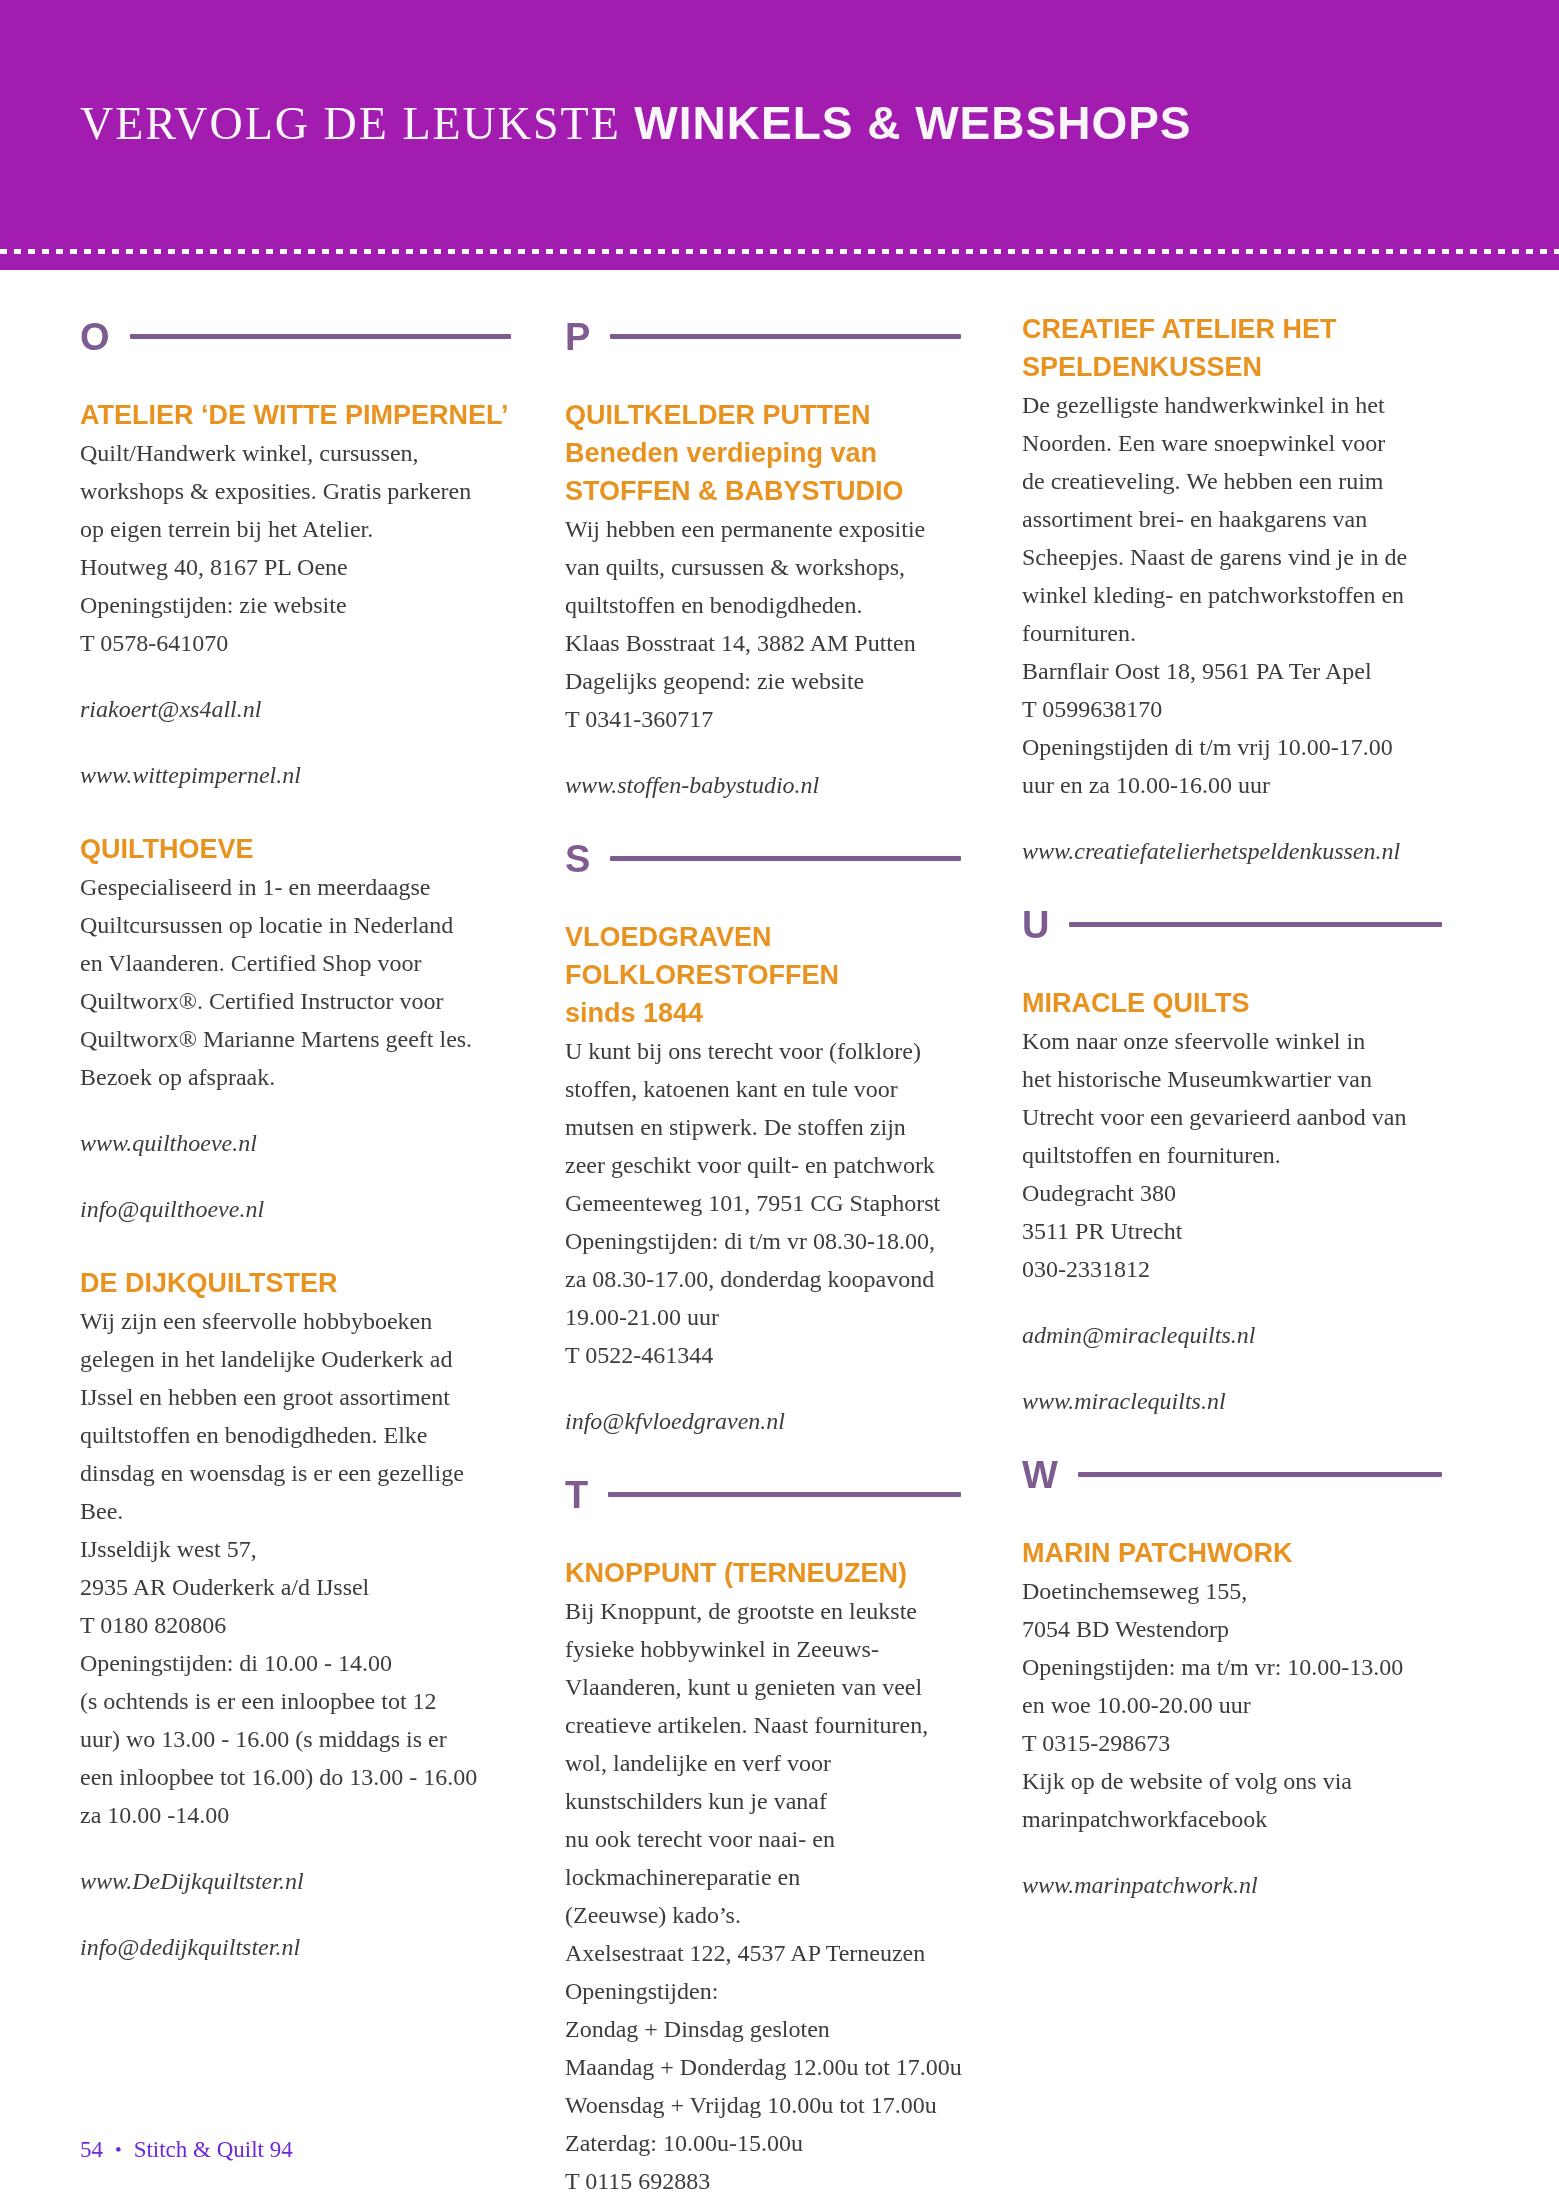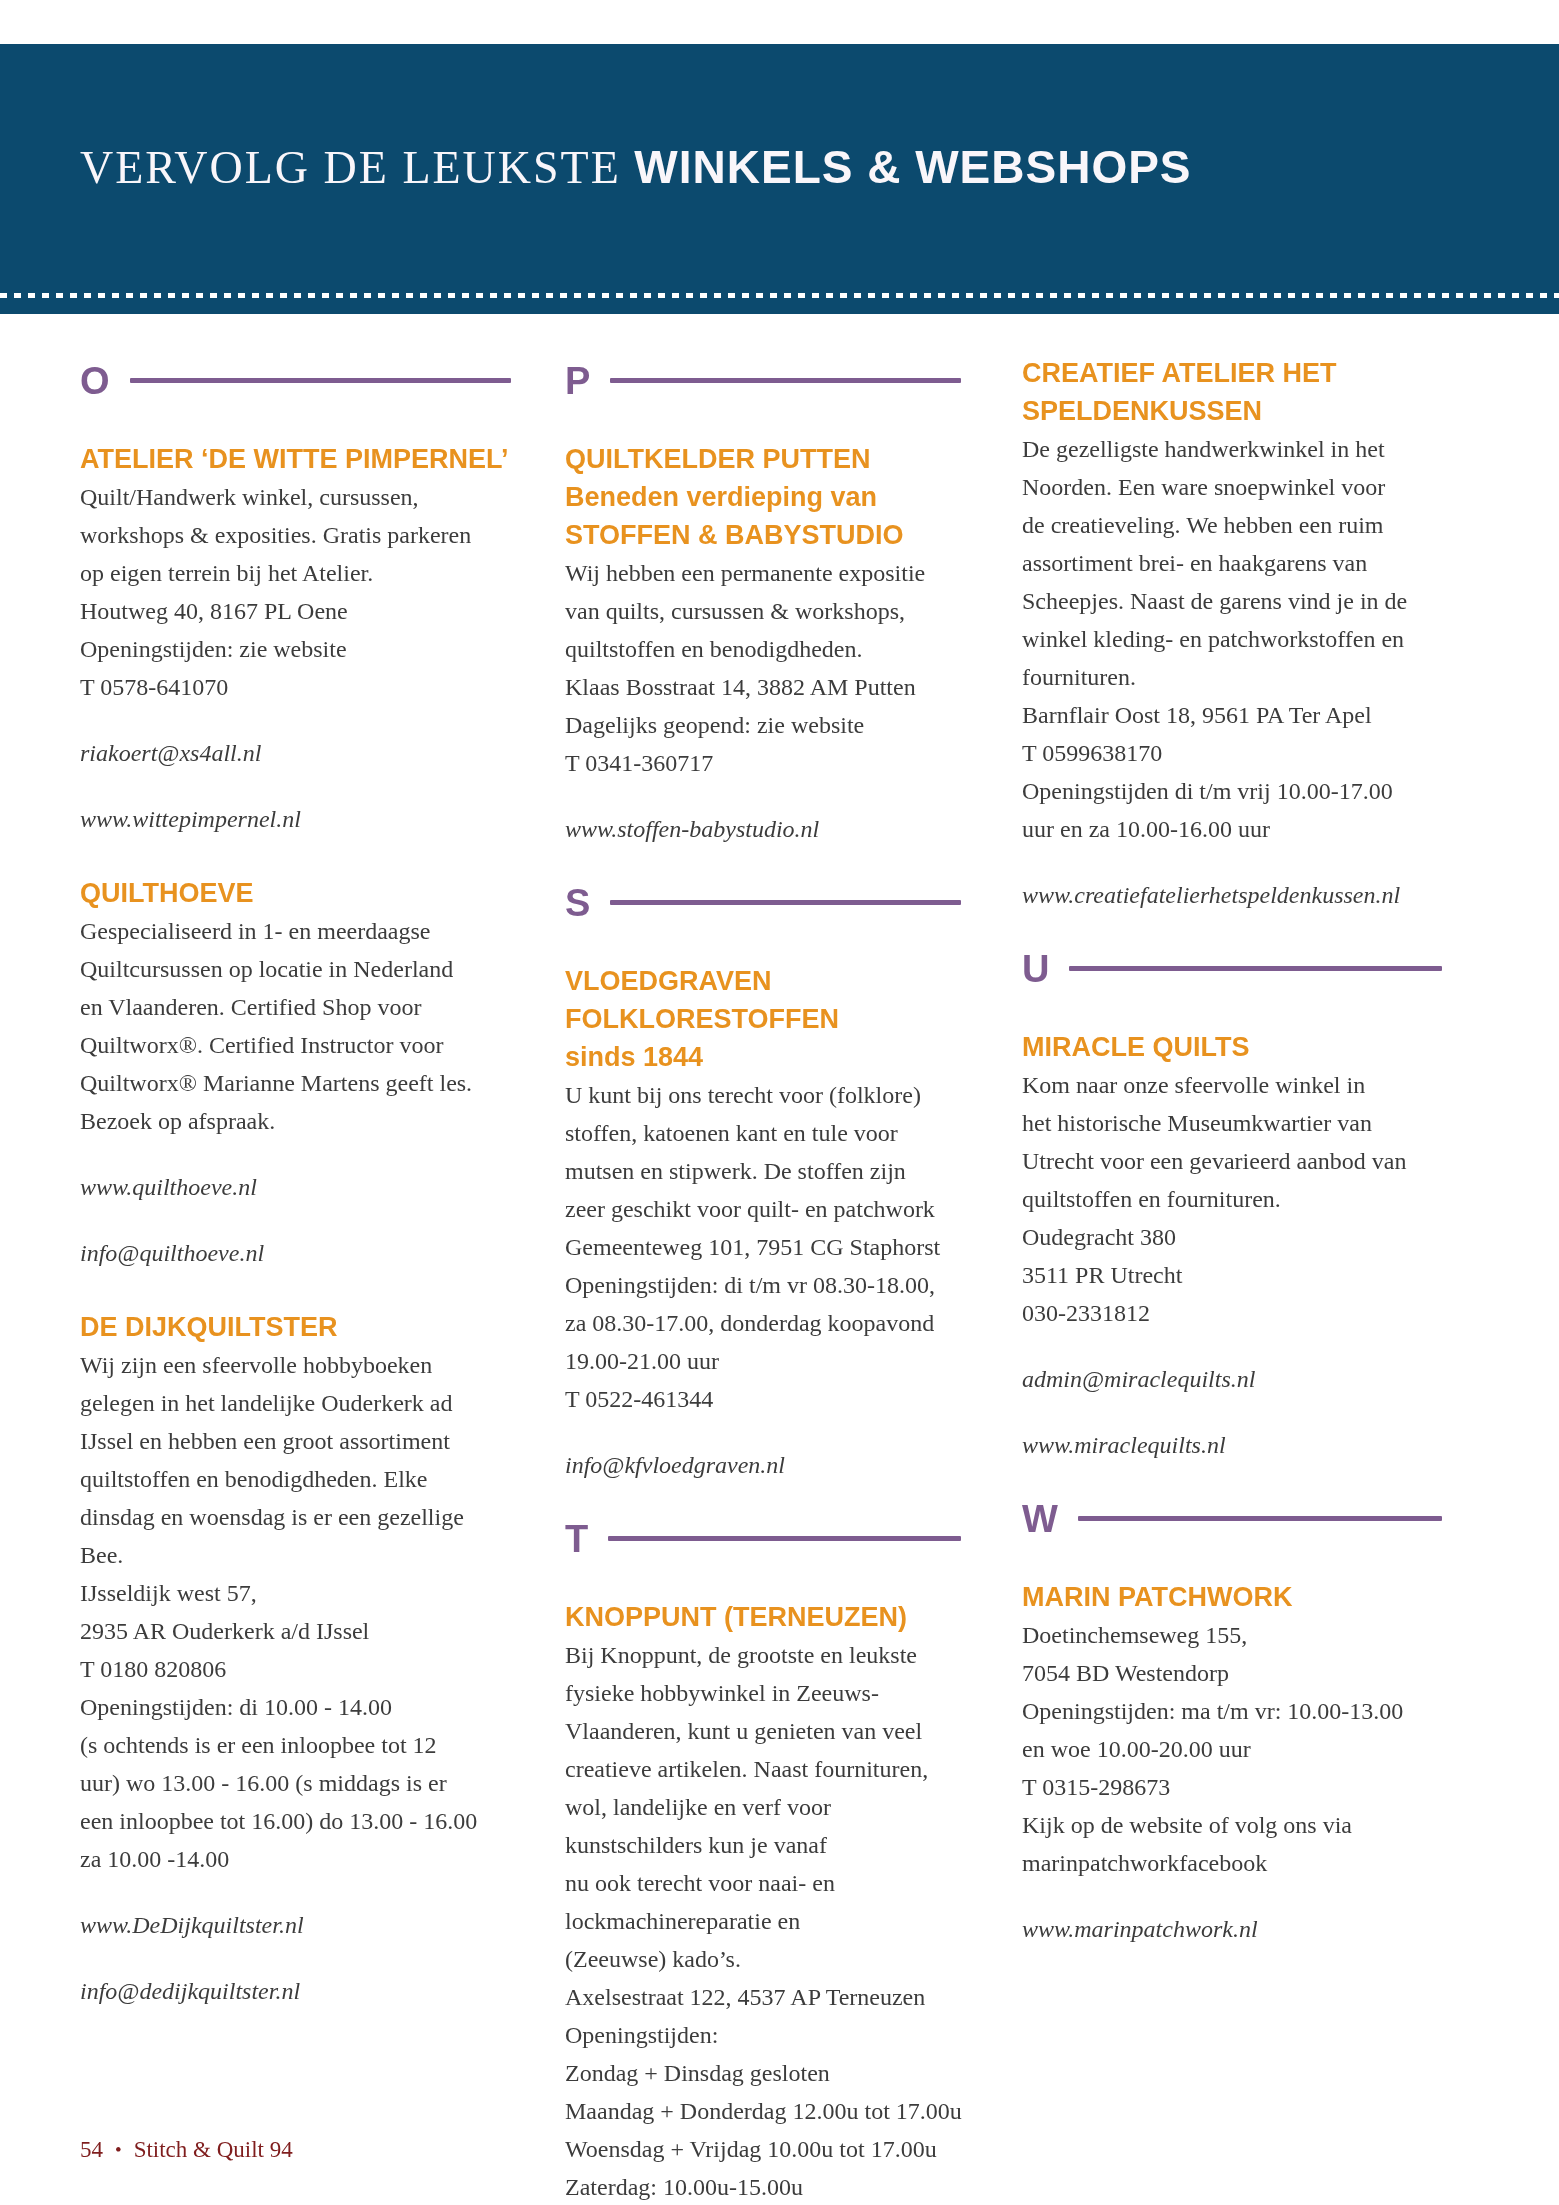--- a/index.html
+++ b/index.html
@@ -1,19 +1,19 @@
 <!DOCTYPE html>
 <html><head>
 <meta charset="utf-8">
 <style>
   html,body{margin:0;padding:0;background:#ffffff;}
   .page{position:relative;width:1559px;height:2205px;background:#ffffff;overflow:hidden;
         font-family:"Liberation Serif", serif;color:#3c3c3c;}
   
-  .band{position:relative;height:270px;background:#0c4a6e;margin-top:44px;}
+  .band{position:relative;height:270px;background:#a21caf;}
   .band h1{position:absolute;left:80px;top:96px;margin:0;color:#f9f6fa;font-weight:normal;
            font-size:46px;letter-spacing:2px;white-space:nowrap;}
   .band h1 .t-light{font-family:"Liberation Serif", serif;font-weight:normal;}
   .band h1 .t-bold{font-family:"Liberation Sans", sans-serif;font-weight:bold;letter-spacing:1px;}
   .dashes{position:absolute;left:0;right:0;bottom:16px;height:5px;
           background:repeating-linear-gradient(90deg,#ffffff 0 7px,rgba(255,255,255,0) 7px 14px);}
   
   .columns{display:flex;align-items:flex-start;padding:40px 0 0 80px;}
   .col{flex:none;}
   .col-1{width:455px;margin-right:30px;}
@@ -22,21 +22,21 @@
   .letter-row{display:flex;align-items:center;margin:8px 0 40px 0;}
   .letter{font-family:"Liberation Sans", sans-serif;font-weight:bold;font-size:38px;line-height:38px;
           color:#7e5c90;}
   .rule{flex:1;height:5px;background:#7e5c90;margin-left:20px;margin-right:24px;margin-bottom:2px;border-radius:1px;}
   .entry{margin:0 0 36px 0;}
   .hline{font-family:"Liberation Sans", sans-serif;font-weight:bold;font-size:27px;line-height:38px;
          color:#e8921f;}
   .line{margin:0;font-size:24px;line-height:38px;color:#3c3c3c;}
   .line.it{font-style:italic;margin-top:28px;}
   
-  .footer{position:absolute;left:80px;bottom:42px;font-size:23px;color:#7f1d1d;
+  .footer{position:absolute;left:80px;bottom:42px;font-size:23px;color:#6d28d9;
           font-family:"Liberation Serif", serif;}
   .footer .dot{display:inline-block;margin:0 12px;font-size:19px;vertical-align:1px;}
 </style>
 </head>
 <body>
 
 <div class="page">
 
   <header class="band">
     <h1><span class="t-light">VERVOLG DE LEUKSTE </span><span class="t-bold">WINKELS &amp; WEBSHOPS</span></h1>

